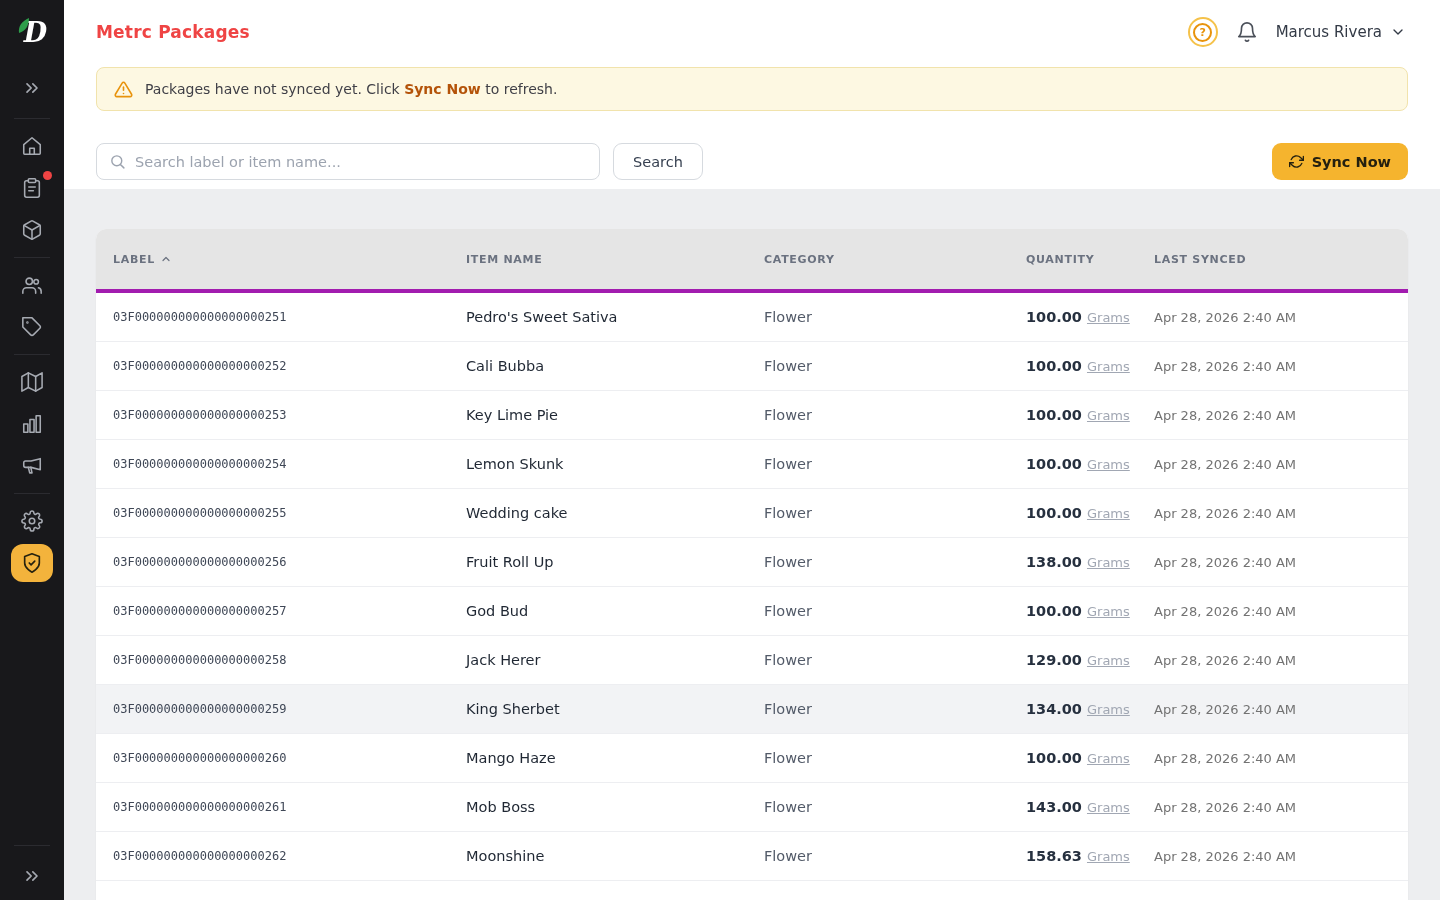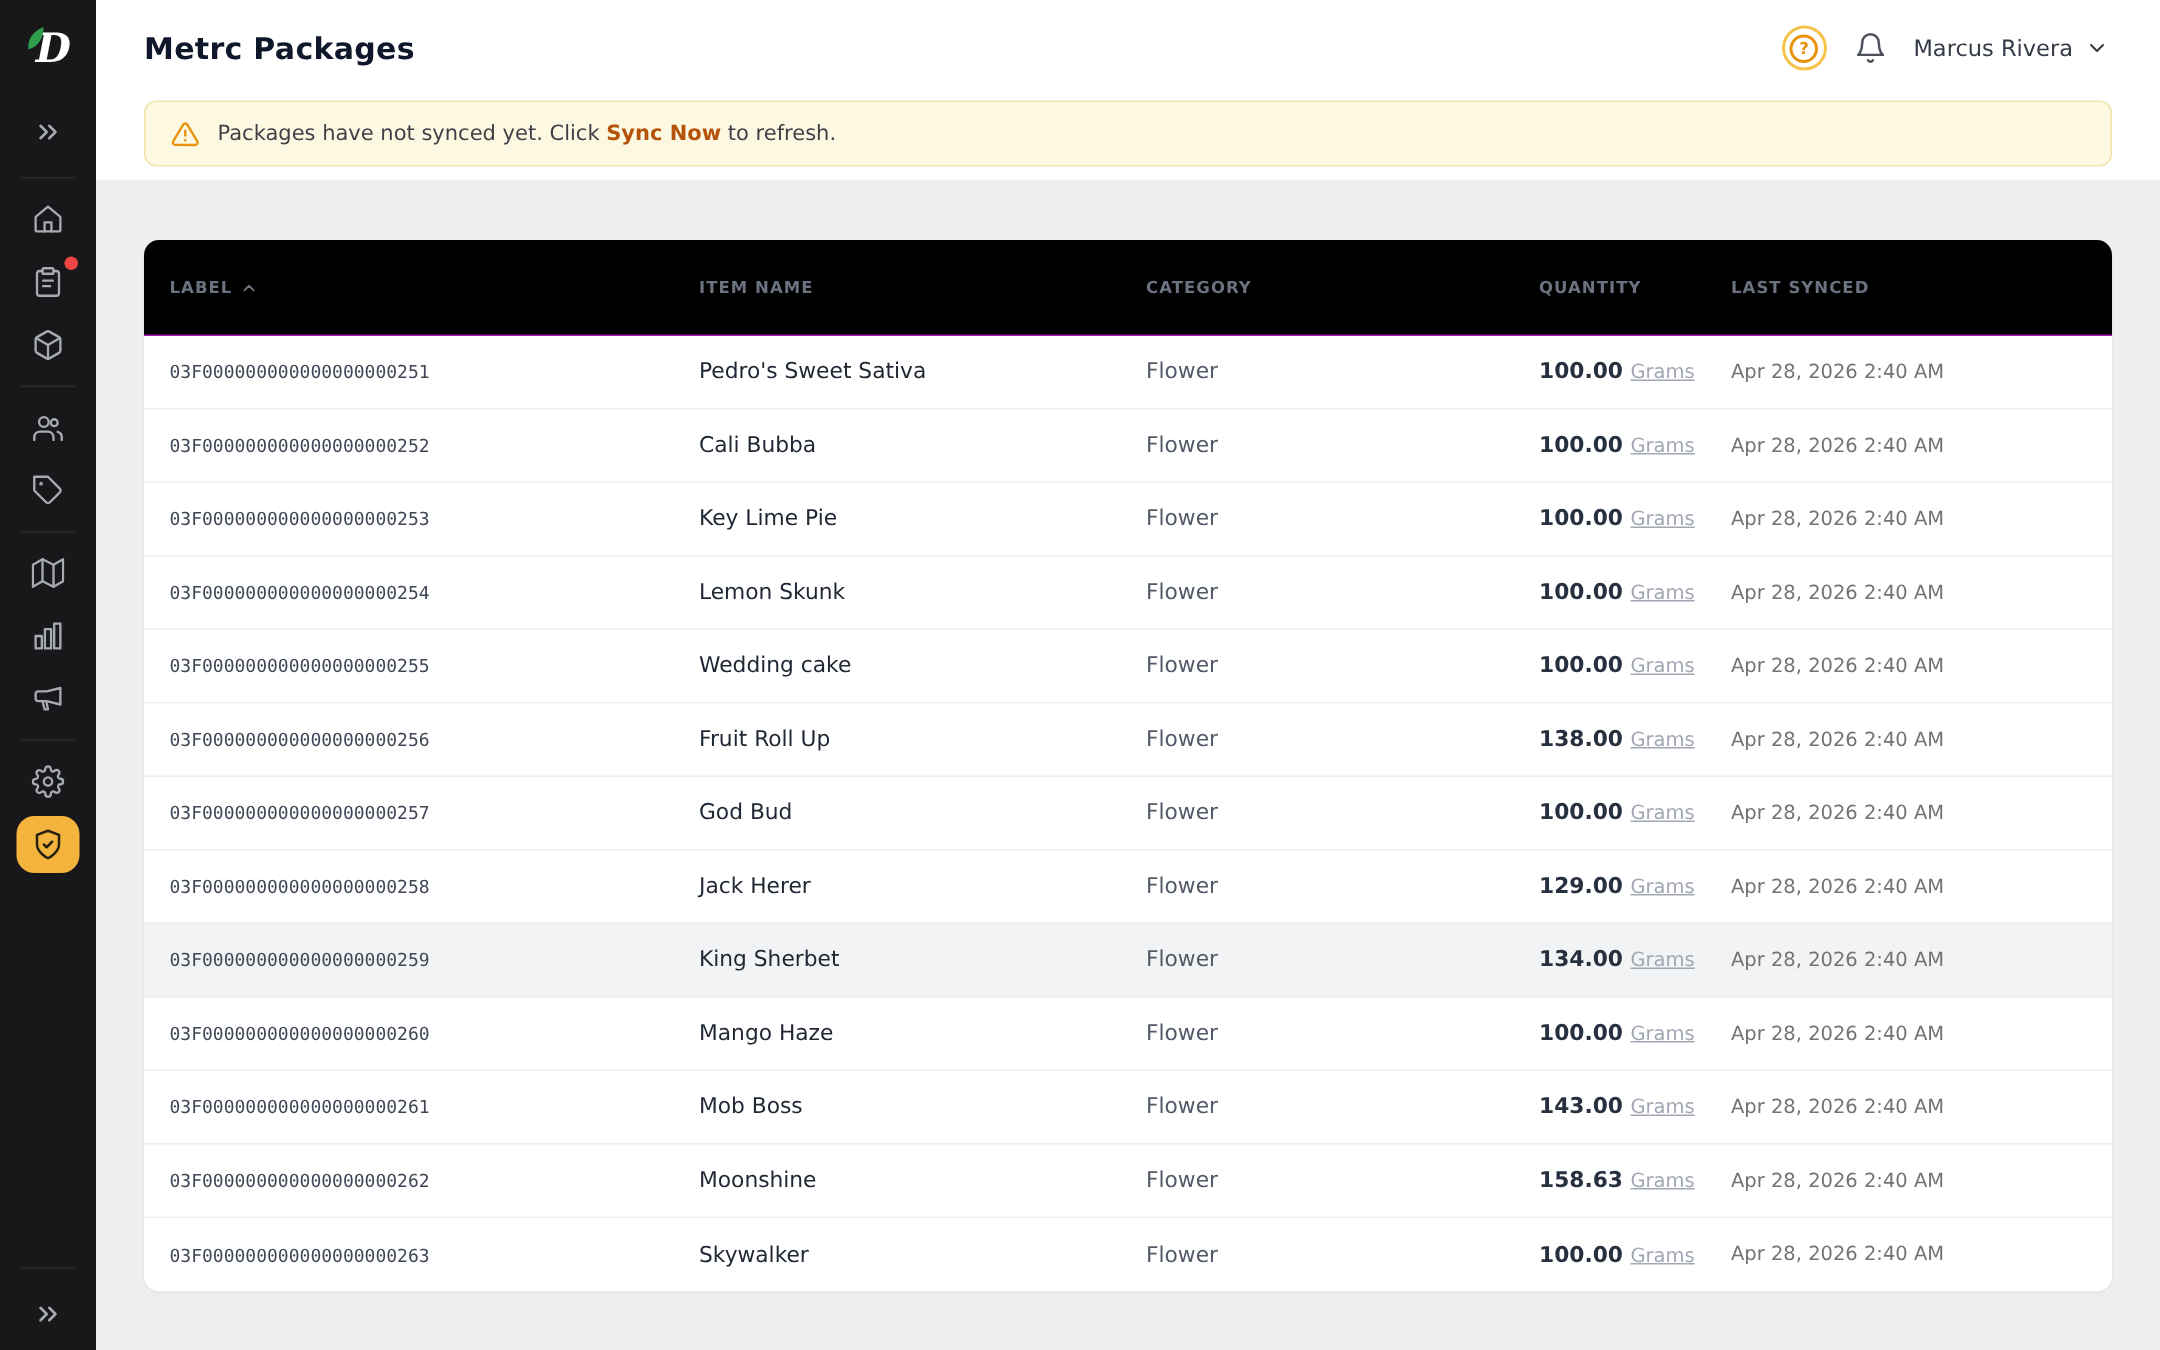--- a/index.html
+++ b/index.html
@@ -19,21 +19,21 @@
   .active-pill { position:absolute; left:11px; top:2px; width:42px; height:38px; background:#F3B33C; border-radius:12px; }
   .side-item.active svg { position:relative; stroke:#26220f; }
   .side-divider { height:1px; background:#2B2B30; margin:6px 14px; }
   .red-dot { position:absolute; right:12px; top:4px; width:9px; height:9px; border-radius:50%; background:#EF4444; }
   .side-spacer { flex:1; }
 
   
   .main { flex:1; display:flex; flex-direction:column; min-width:0; }
 
   .topbar { height:64px; background:#fff; display:flex; align-items:center; padding:0 34px 0 32px; flex-shrink:0; }
-  .page-title { font-size:20px; font-weight:bold; color:#0f172a; letter-spacing:.2px;text-align:right; }
+  .page-title { font-size:17px; font-weight:bold; color:#ef4444; letter-spacing:.2px;text-align:right; }
   .topbar-right { margin-left:auto; display:flex; align-items:center; gap:18px; }
   .help-btn { width:30px; height:30px; border-radius:50%; border:2px solid #F5C24A; background:#fff; display:flex; align-items:center; justify-content:center; cursor:pointer; }
   .help-inner { width:19px; height:19px; border-radius:50%; border:2px solid #E8930C; color:#E8930C; font-size:11px; font-weight:bold; display:flex; align-items:center; justify-content:center; }
   .bell { cursor:pointer; display:flex; }
   .user-menu { display:flex; align-items:center; gap:8px; cursor:pointer; }
   .user-name { font-size:15px; color:#333A46; }
 
   .content-upper { background:#fff; padding:3px 32px 9px; flex-shrink:0; }
   .banner { height:44px; background:#FDF8E2; border:1px solid #F1E3AC; border-radius:8px; display:flex; align-items:center; padding:0 17px; gap:12px; }
   .banner-text { font-size:14px; color:#3F3F46; }
@@ -44,21 +44,21 @@
   .search-box input { border:none; outline:none; flex:1; font-size:14.5px; color:#374151; font-family:inherit; background:transparent; }
   .search-box input::placeholder { color:#9CA3AF; }
   .search-btn { height:37px; padding:0 19px; margin-left:13px; background:#fff; border:1px solid #D6DADF; border-radius:9px; font-size:14.5px; color:#374151; font-family:inherit; cursor:pointer; }
   .sync-btn { margin-left:auto; height:37px; padding:0 17px; background:#F5B42E; border:none; border-radius:9px; display:flex; align-items:center; gap:8px; font-size:14.5px; font-weight:bold; color:#24200F; font-family:inherit; cursor:pointer; }
 
   .content-lower { flex:1; background:#EDEEF0; padding:21px 32px 0; min-height:0; }
   .summary { font-size:13px; color:#6B7280; margin-left:4px; }
 
   .table-card { margin-top:19px; background:#fff; border-radius:10px; box-shadow:0 1px 2px rgba(16,24,40,.06); overflow:hidden; }
   .tr { display:grid; grid-template-columns:370px 298px 262px 94px 1fr; align-items:center; }
-  .thead { height:64px; background:#000000; border-bottom:1px solid #a21caf; }
+  .thead { height:64px; background:#e5e5e5; border-bottom:4px solid #a21caf; }
   .th { font-size:11px; font-weight:bold; letter-spacing:.7px; color:#6B7280; text-transform:uppercase; }
   .c1 { padding-left:17px; }
   .c4 { text-align:left; justify-self:stretch; }
   .c5 { padding-left:34px; }
   .th.c1 { display:flex; align-items:center; gap:5px; cursor:pointer; }
   .row { height:49px; border-bottom:1px solid #EDEEF1; cursor:pointer; }
   .row:last-child { border-bottom:none; }
   .row.hovered { background:#F2F3F5; }
   .cell-label { font-family:"DejaVu Sans Mono","Liberation Mono",monospace; font-size:12px; color:#3F4756; }
   .cell-item { font-size:14.5px; color:#1F2733; }
@@ -203,20 +203,38 @@
     <div class="content-upper">
       <div class="banner">
         <svg width="19" height="19" viewBox="0 0 24 24" fill="none" stroke="#E8930C" stroke-width="2" stroke-linecap="round" stroke-linejoin="round">
             <path d="M10.29 3.86L1.82 18a2 2 0 0 0 1.71 3h16.94a2 2 0 0 0 1.71-3L13.71 3.86a2 2 0 0 0-3.42 0z"></path>
             <line x1="12" y1="9" x2="12" y2="13"></line>
             <line x1="12" y1="17" x2="12.01" y2="17"></line>
           </svg>
         <p class="banner-text"><span>Packages have not synced yet. Click </span><b>Sync Now</b><span> to refresh.</span></p>
       </div>
 
+      <div class="toolbar">
+        <div class="search-box">
+          <svg width="17" height="17" viewBox="0 0 24 24" fill="none" stroke="#9CA3AF" stroke-width="2" stroke-linecap="round">
+              <circle cx="11" cy="11" r="7"></circle>
+              <line x1="16.5" y1="16.5" x2="21" y2="21"></line>
+            </svg>
+          <input type="text" placeholder="Search label or item name..." style="">
+        </div>
+        <button class="search-btn">Search</button>
+        <button class="sync-btn">
+          <svg width="15" height="15" viewBox="0 0 24 24" fill="none" stroke="#24200F" stroke-width="2.2" stroke-linecap="round" stroke-linejoin="round">
+              <polyline points="23 4 23 10 17 10"></polyline>
+              <polyline points="1 20 1 14 7 14"></polyline>
+              <path d="M3.51 9a9 9 0 0 1 14.85-3.36L23 10M1 14l4.64 4.36A9 9 0 0 0 20.49 15"></path>
+            </svg>
+          <span>Sync Now</span>
+        </button>
+      </div>
     </div>
 
     <div class="content-lower">
 
       <div class="table-card">
         <div class="tr thead">
           <div class="th c1">
             <span>Label</span>
             <svg width="12" height="12" viewBox="0 0 24 24" fill="none" stroke="#6B7280" stroke-width="2.4" stroke-linecap="round" stroke-linejoin="round">
                 <polyline points="6 15 12 9 18 15"></polyline>

